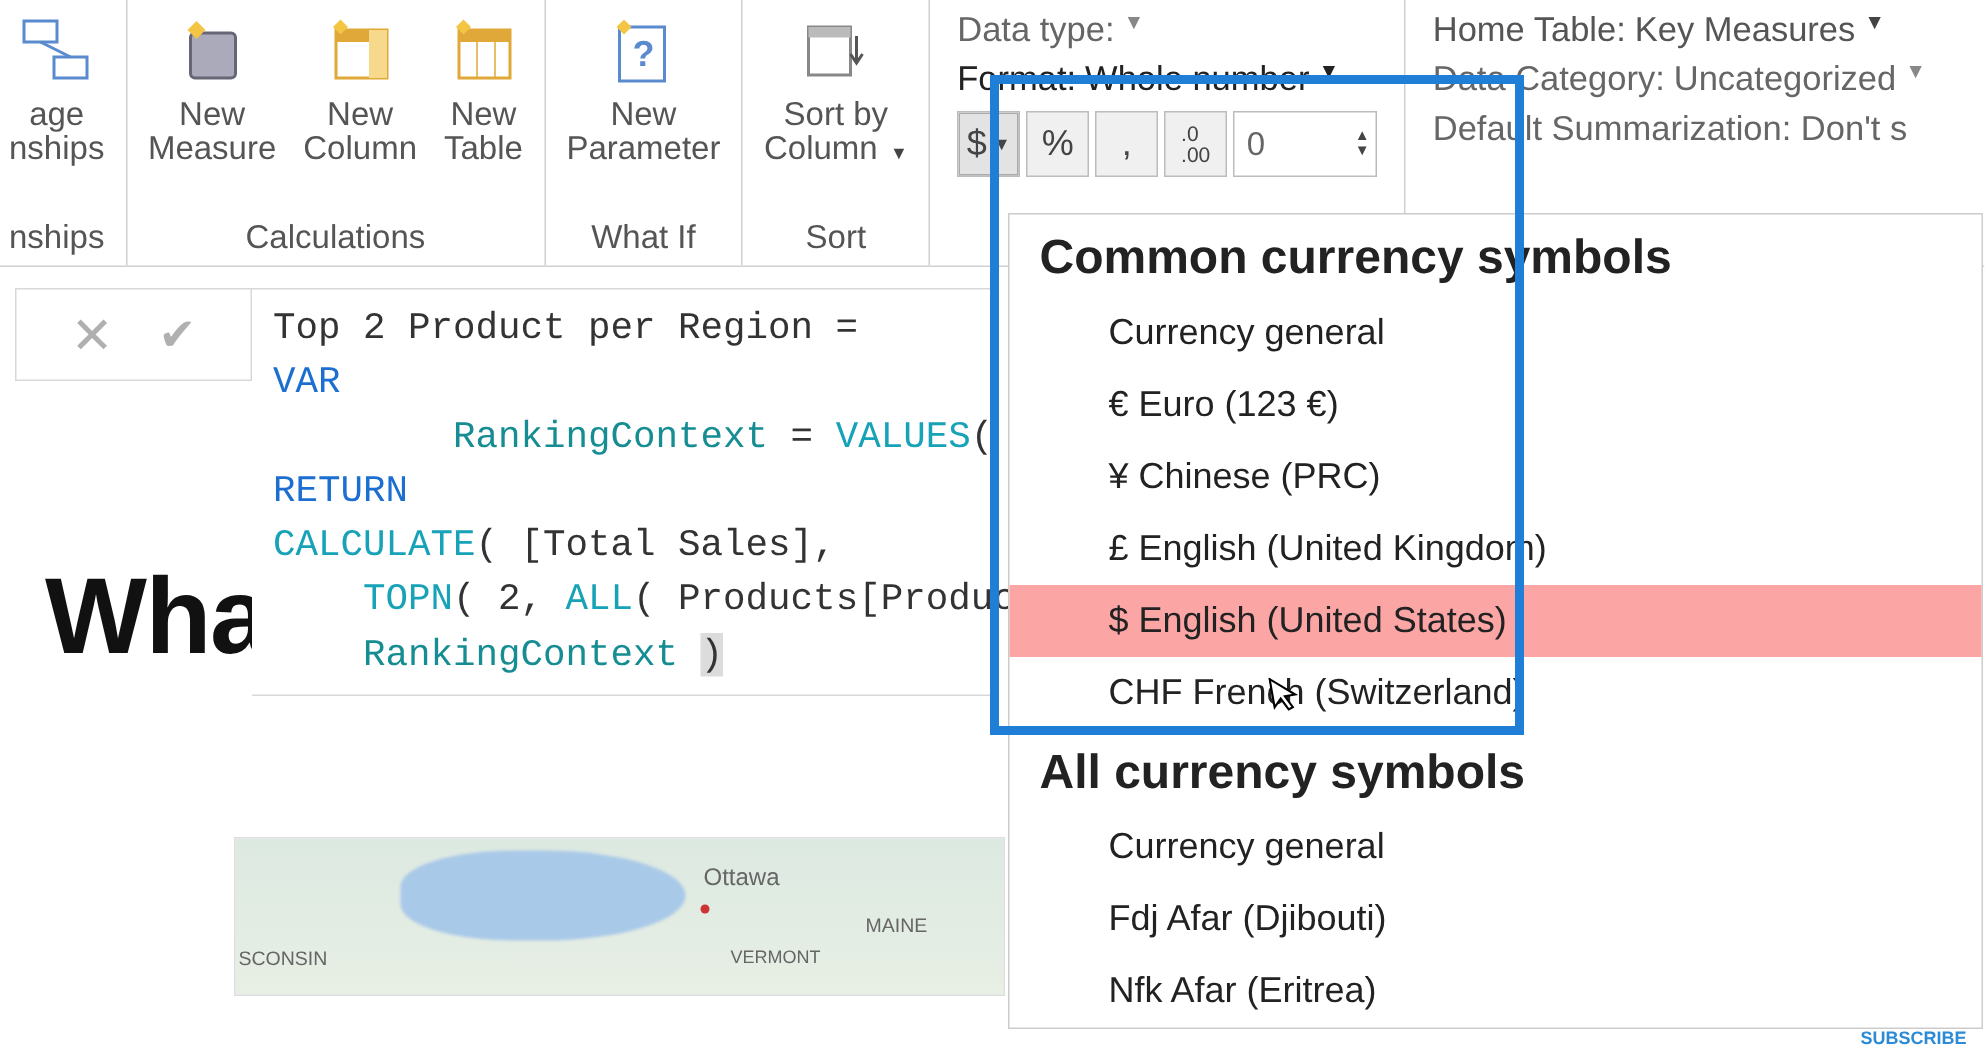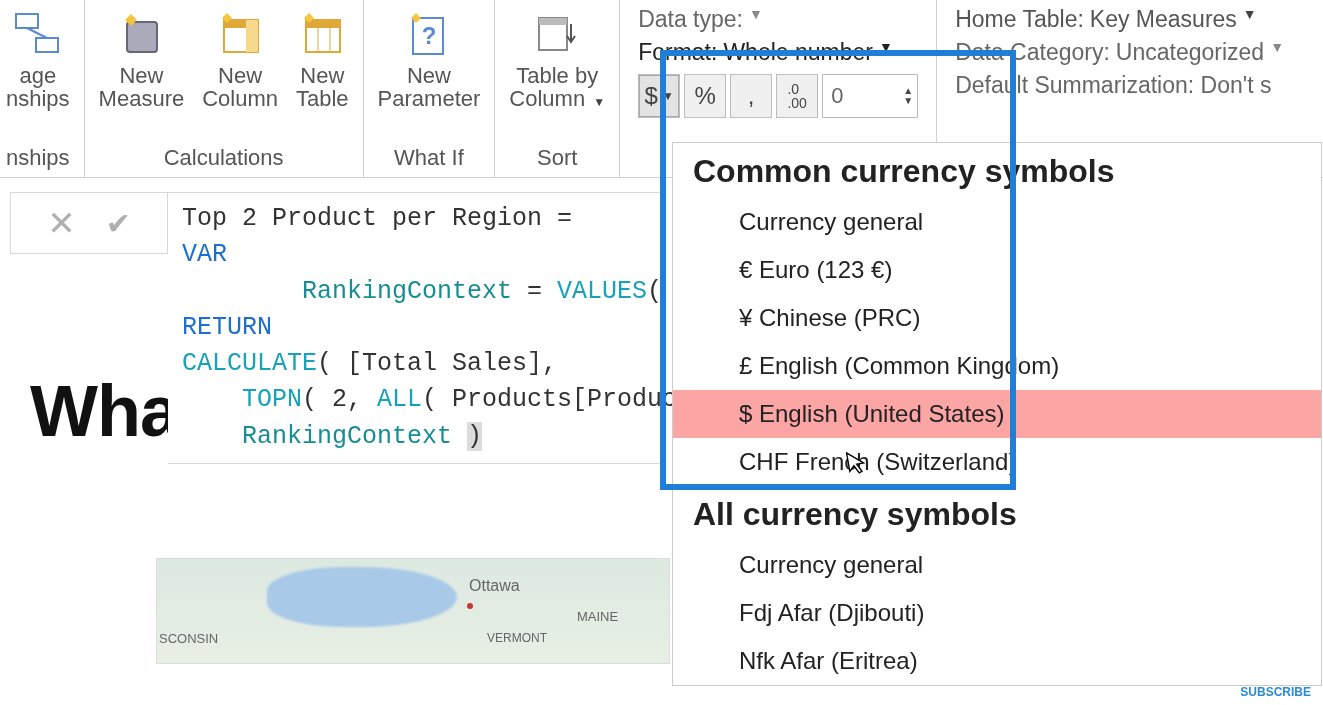--- a/index.html
+++ b/index.html
@@ -257,21 +257,21 @@
   <div class="ribbon-group">
     <div class="ribbon-buttons">
       <div class="ribbon-btn">
         <span class="icon-box">
           <svg width="48" height="48">
               <rect x="6" y="8" width="28" height="32" fill="#fff" stroke="#888" stroke-width="2"></rect>
               <rect x="6" y="8" width="28" height="7" fill="#bbb"></rect>
               <path d="M38 14 v18 m-4 -6 l4 6 l4 -6" stroke="#555" stroke-width="2" fill="none"></path>
             </svg>
         </span>
-        <span>Table by</span>
+        <span>Sort by</span>
         <span><span>Column</span> <span class="caret-down">▼</span></span>
       </div>
     </div>
     <div class="group-label">Sort</div>
   </div>
 
   <div class="prop-col" style="border-right:1px solid #d0d0d0; height:100%; padding-right:18px">
     <div class="prop-row">
       <span>Data type:</span>
       <span class="caret">▼</span>
@@ -340,21 +340,21 @@
     <div class="label" style="left:2px; top:72px; font-size:13px">SCONSIN</div>
   </div>
 </div>
 
 <div class="dropdown">
   <div class="dd-header">Common currency symbols</div>
   <div id="dd-items1">
       <div class="dd-item">Currency general</div>
       <div class="dd-item">€ Euro (123 €)</div>
       <div class="dd-item">¥ Chinese (PRC)</div>
-      <div class="dd-item">£ English (Common Kingdom)</div>
+      <div class="dd-item">£ English (United Kingdom)</div>
       <div class="dd-item hover">$ English (United States)</div>
       <div class="dd-item">CHF French (Switzerland)</div>
     </div>
   <div class="dd-header">All currency symbols</div>
   <div id="dd-items2">
       <div class="dd-item">Currency general</div>
       <div class="dd-item">Fdj Afar (Djibouti)</div>
       <div class="dd-item">Nfk Afar (Eritrea)</div>
     </div>
 </div>

